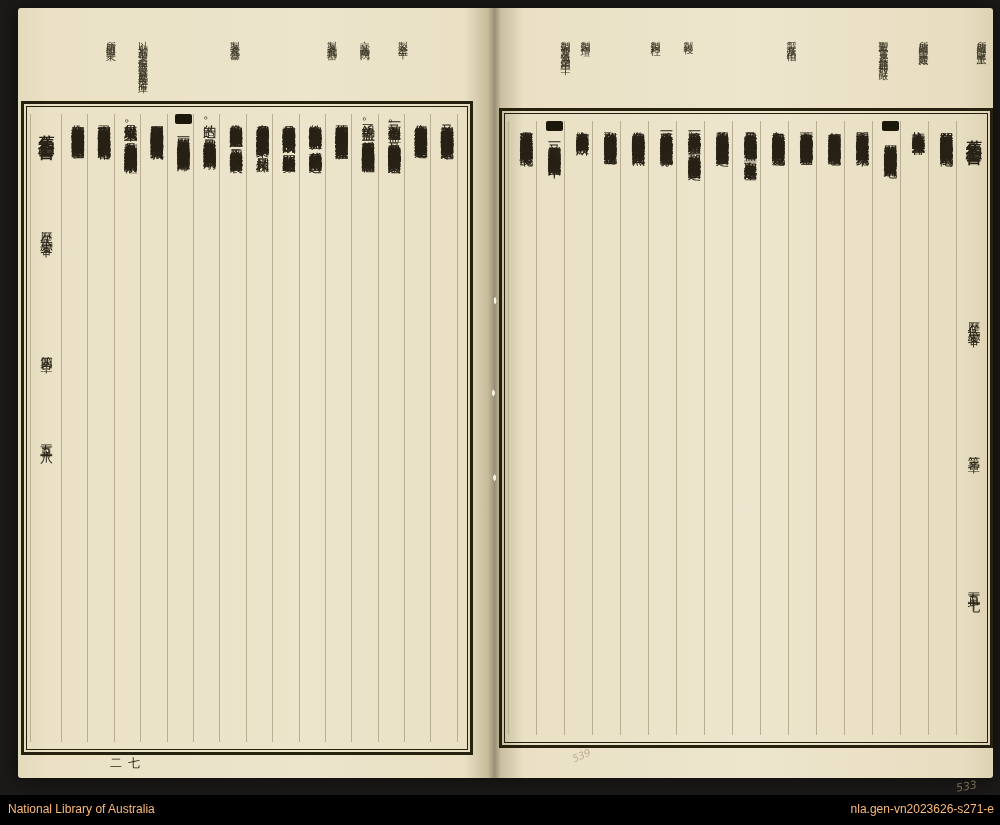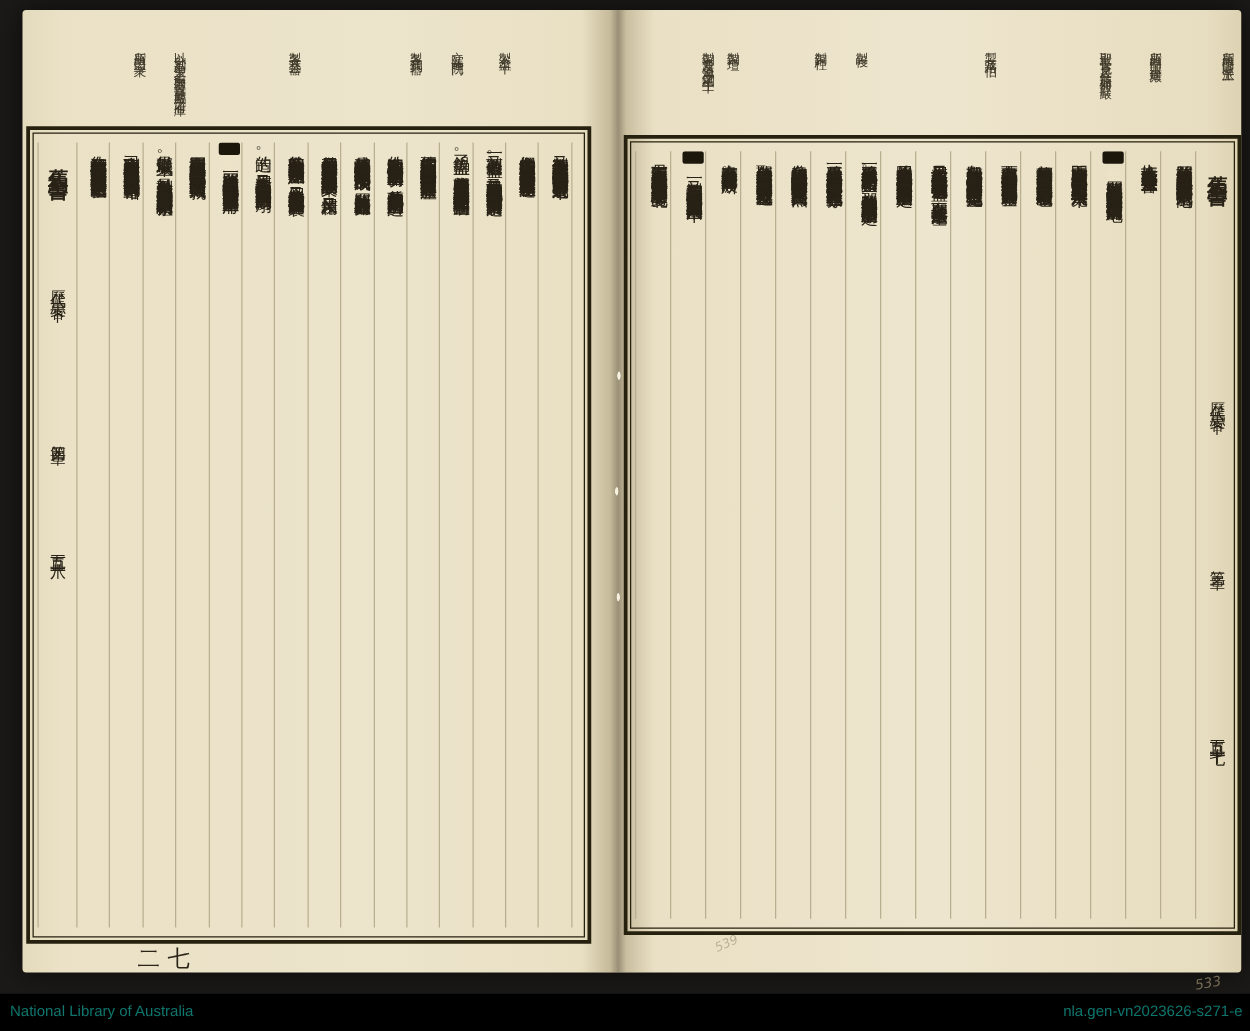--- a/index.html
+++ b/index.html
@@ -33,26 +33,26 @@
   .hl-section{top:31%;font-size:12.5px;letter-spacing:4px;}
   .hl-chapter{top:53%;font-size:12.5px;letter-spacing:2px;}
   .hl-pagenum{top:75%;font-size:12.5px;letter-spacing:2px;}
   .frame-left .hl-title{top:8px;}
   .frame-left .hl-section{top:17%;}
   .frame-left .hl-chapter{top:37%;}
   .frame-left .hl-pagenum{top:51%;}
   .notes-layer{position:absolute;left:0;top:0;width:100%;height:100%;pointer-events:none;}
   .margin-note{position:absolute;top:33px;height:66px;writing-mode:vertical-rl;
                font-size:10px;line-height:1.35;letter-spacing:2.6px;color:#3c3627;white-space:normal;}
-  .folio{position:absolute;left:92px;top:747px;font-size:18px;letter-spacing:6px;color:#2b2518;}
+  .folio{position:absolute;left:92px;top:747px;font-size:12px;letter-spacing:6px;color:#2b2518;}
   .pencil{position:absolute;font-family:"DejaVu Sans",sans-serif;font-style:italic;color:#8d8163;}
   .pencil-a{left:572px;top:750px;font-size:10px;opacity:.5;transform:rotate(-24deg);}
   .pencil-b{left:956px;top:780px;font-size:11px;opacity:.8;transform:rotate(-10deg);}
   .bottom-bar{position:absolute;left:0;bottom:0;width:100%;height:30px;background:#000;
-              font-family:"Liberation Sans","DejaVu Sans",sans-serif;color:#0f766e;}
+              font-family:"Liberation Sans","DejaVu Sans",sans-serif;color:#fdba74;}
   .bar-lib{position:absolute;left:8px;top:7px;font-size:12px;}
   .bar-id{position:absolute;right:6px;top:7px;font-size:12px;}
 </style>
 </head>
 <body>
 
 <div class="photo">
 
   <div class="book">
     <div class="spine"></div>

